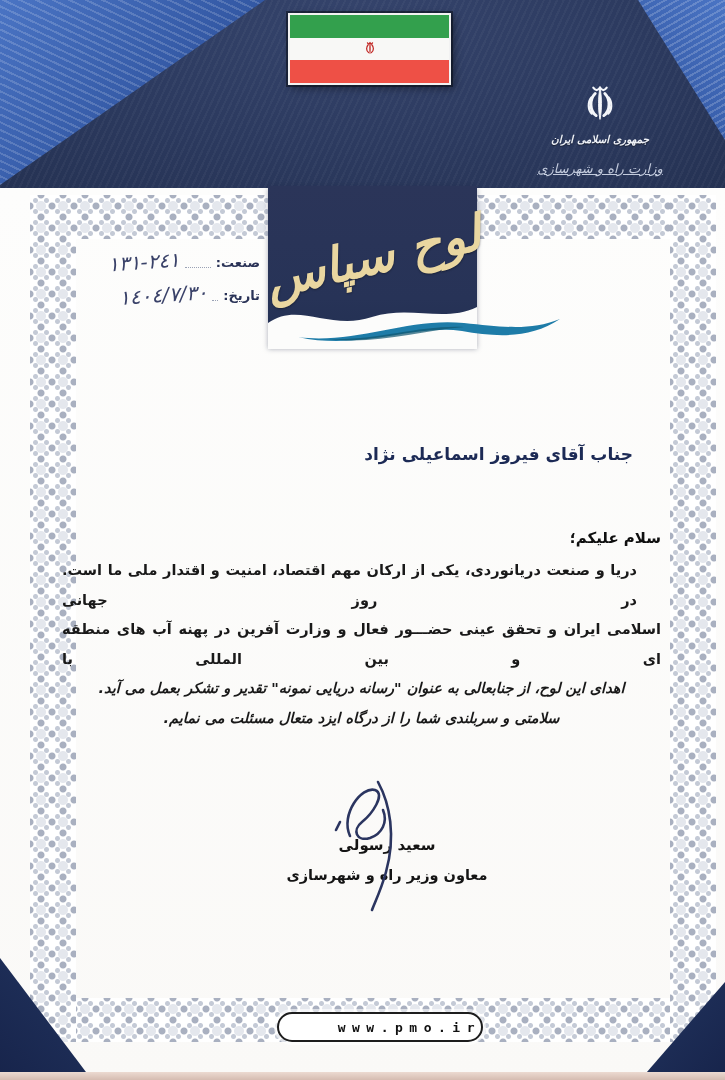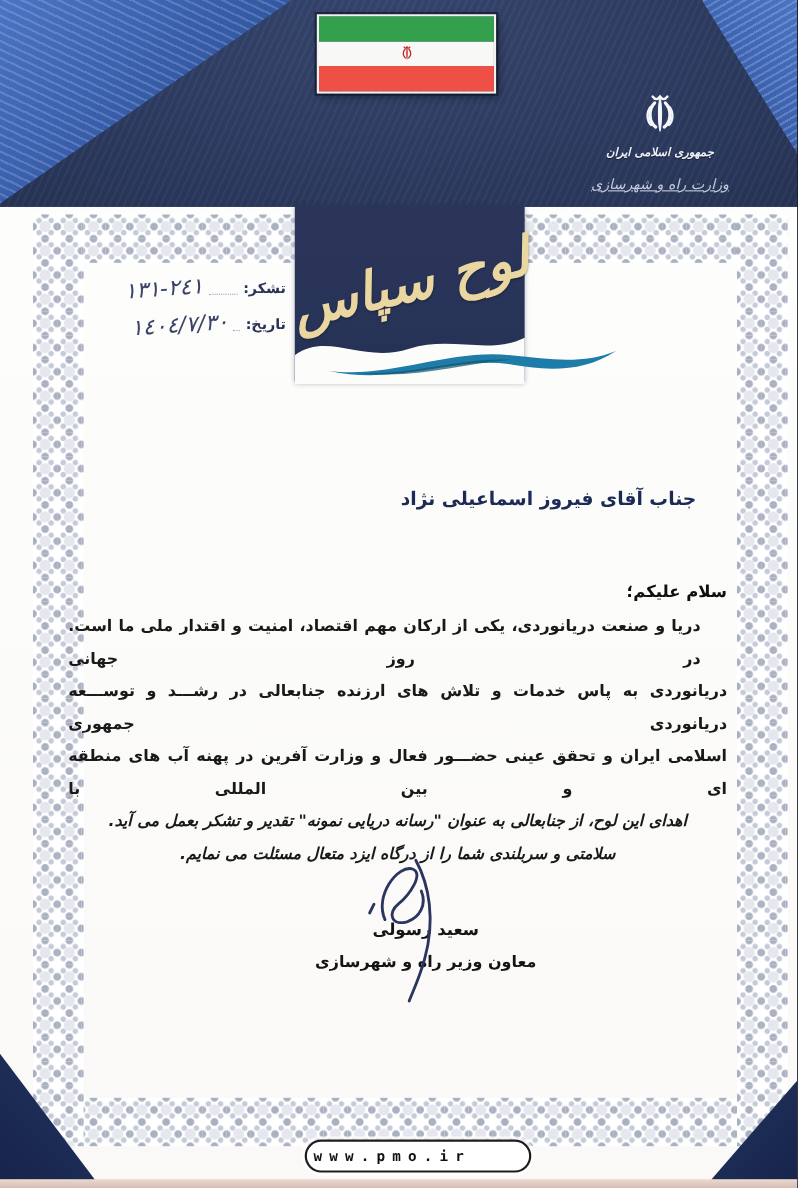--- a/index.html
+++ b/index.html
@@ -89,23 +89,23 @@
   .ln-full {text-align:justify;text-align-last:justify;}
   .ln-last {text-align:center;font-style:italic;}
   
   .sign-block{position:absolute;left:227px;top:836px;width:320px;z-index:2;
     text-align:center;direction:rtl;color:#141414;}
   .sign-name{font-size:15px;font-weight:bold;margin-bottom:9px;}
   .sign-title{font-size:14.5px;font-weight:bold;line-height:24px;}
   .sig-svg{position:absolute;left:320px;top:774px;z-index:3;pointer-events:none;}
   
   .pill{
-    position:absolute;left:277px;top:1036px;width:206px;height:30px;z-index:7;
+    position:absolute;left:277px;top:1012px;width:206px;height:30px;z-index:7;
     background:#fff;border:2px solid #1d1d1d;border-radius:16px;box-sizing:border-box;
-    display:flex;align-items:center;justify-content:flex-start;
+    display:flex;align-items:center;justify-content:flex-end;
     box-shadow:0 0 0 3px rgba(255,255,255,.6);
   }
   .pill span{font-size:13px;font-weight:bold;letter-spacing:6.5px;color:#111;
     font-family:"DejaVu Sans Mono",monospace;padding-left:6px;}
   
   .tri{position:absolute;z-index:8;}
   .tri-tl{left:0;top:0;width:265px;height:185px;clip-path:polygon(0 0,100% 0,0 100%);
     background:
       repeating-linear-gradient(25deg,rgba(255,255,255,.16) 0 2px,transparent 2px 7px),
       linear-gradient(135deg,#4a74c4,#2e529d 70%,#274a90);}
@@ -169,36 +169,35 @@
     <div class="banner-title">لوح سپاس</div>
   </div>
   <svg class="wave-svg" width="300" height="62" viewBox="0 0 300 62">
     <path d="M0,36 C30,14 62,44 104,30 C142,18 176,36 209,20 L209,62 L0,62 Z" fill="#fcfcfb"></path>
     <path d="M30,50 C85,58 140,30 196,36 C235,40 262,44 292,32 C262,52 228,50 194,44 C146,37 92,64 30,50 Z" fill="#1e7ca8"></path>
     <path d="M60,52 C110,54 150,38 196,40 C150,44 108,58 60,52 Z" fill="#10566f" opacity=".7"></path>
   </svg>
 
   <div class="meta">
     <div class="row">
-      <span class="lbl">تشکر:</span>
+      <span class="lbl">صنعت:</span>
       <span class="dots"></span>
       <span class="val">٢٤١-١٣١</span>
     </div>
     <div class="row">
       <span class="lbl">تاریخ:</span>
       <span class="dots" style="width:6px"></span>
       <span class="val">١٤٠٤/٧/٣٠</span>
     </div>
   </div>
 
   <div class="addressee">جناب آقای فیروز اسماعیلی نژاد</div>
   <div class="salutation">سلام علیکم؛</div>
   <div class="body">
     <div class="ln ln-first">دریا و صنعت دریانوردی، یکی از ارکان مهم اقتصاد، امنیت و اقتدار ملی ما است. در روز جهانی</div>
-    <div class="ln ln-full">دریانوردی به پاس خدمات و تلاش های ارزنده جنابعالی در رشـــد و توســـعه دریانوردی جمهوری</div>
     <div class="ln ln-full">اسلامی ایران و تحقق عینی حضـــور فعال و وزارت آفرین در پهنه آب های منطقه ای و بین المللی با</div>
     <div class="ln ln-last">اهدای این لوح، از جنابعالی به عنوان "رسانه دریایی نمونه" تقدیر و تشکر بعمل می آید.</div>
     <div class="ln ln-last">سلامتی و سربلندی شما را از درگاه ایزد متعال مسئلت می نمایم.</div>
   </div>
 
   <svg class="sig-svg" width="130" height="140" viewBox="0 0 130 140">
     <g stroke="#2b3560" fill="none" stroke-width="2.6" stroke-linecap="round">
       <path d="M30 62 C20 40 42 12 55 16 C66 20 52 40 42 48 C32 56 36 68 50 64 C62 60 68 48 63 36"></path>
       <path d="M58 8 C70 30 76 62 66 98 C61 116 55 128 52 136"></path>
       <path d="M16 56 l4 -8"></path>

